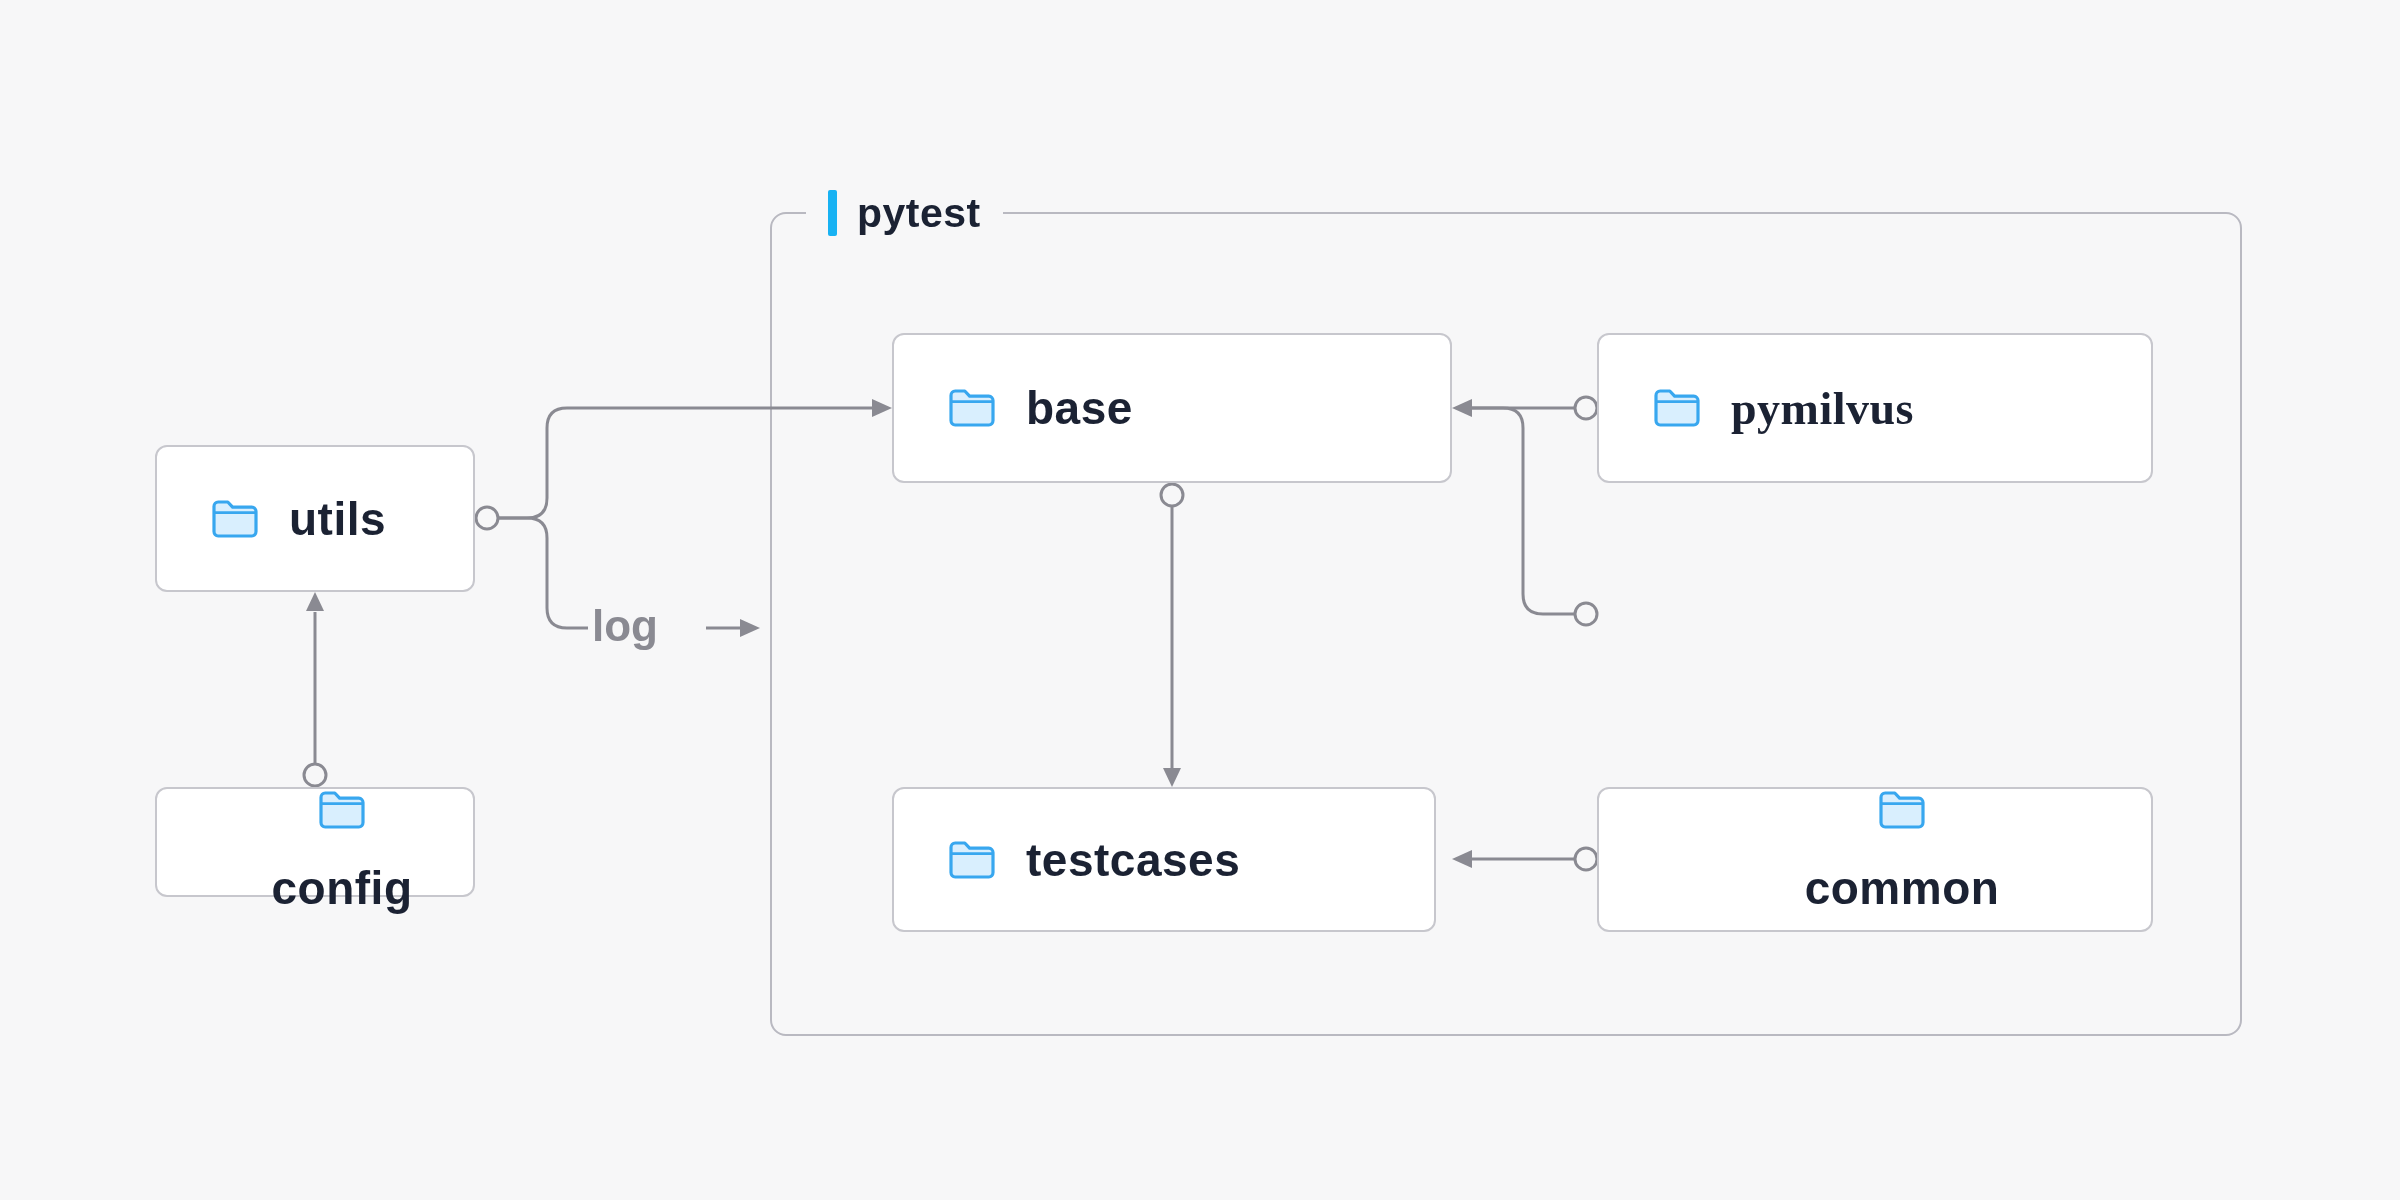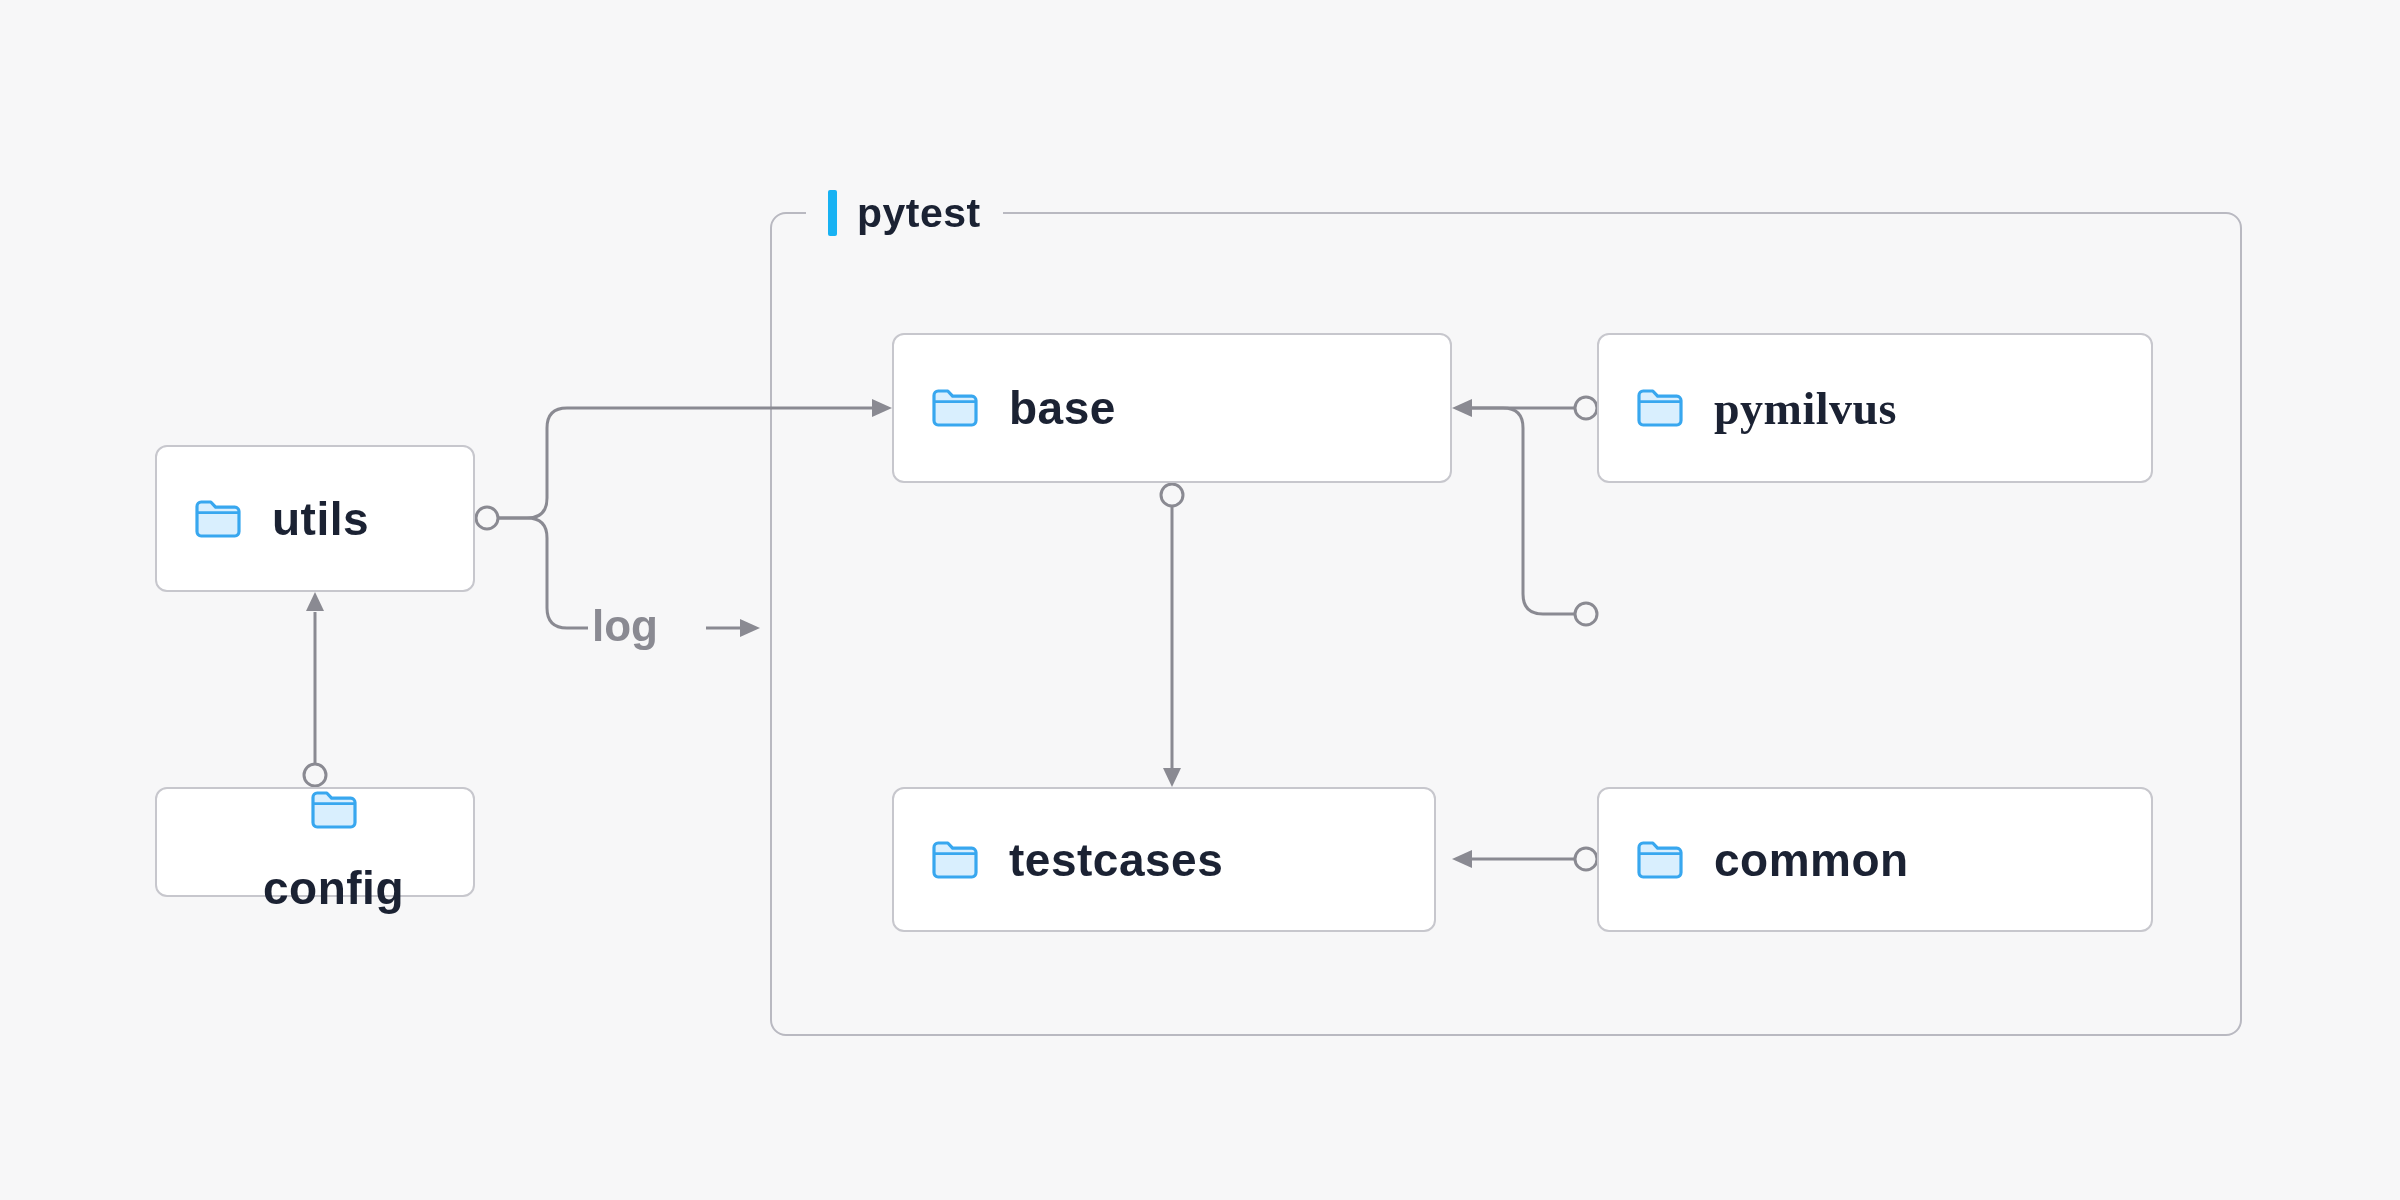--- a/index.html
+++ b/index.html
@@ -60,21 +60,21 @@
     letter-spacing: 0.5px;
   }
   .node {
     position: absolute;
     display: flex;
     align-items: center;
     gap: 30px;
     background: #ffffff;
     border: 2px solid #c7c7cd;
     border-radius: 12px;
-    padding-left: 37px;
+    padding-left: 54px;
     box-sizing: border-box;
     z-index: 2;
   }
   .node .label {
     font-size: 46px;
     font-weight: 600;
     color: #1b2233;
     letter-spacing: 0.5px;
   }
   .folder {
@@ -208,21 +208,21 @@
   <div class="node" style="left:892px; top:787px; width:544px; height:145px;">
     <span class="folder">
       <svg width="48" height="42" viewBox="0 0 24 21">
         <path d="M1.5 4.2 C1.5 3 2.4 2 3.6 2 H8.4 L10.8 4.6 H20.4 C21.6 4.6 22.5 5.6 22.5 6.8 V16.8 C22.5 18 21.6 19 20.4 19 H3.6 C2.4 19 1.5 18 1.5 16.8 Z" fill="#d9effe" stroke="#38a7ef" stroke-width="1.6" stroke-linejoin="round"></path>
         <path d="M1.5 7.3 H22.5" stroke="#38a7ef" stroke-width="1.4"></path>
       </svg>
     </span>
     <span class="label">testcases</span>
   </div>
 
-  <div class="node" style="left:1597px; top:787px; width:556px; height:145px;">
+  <div class="node" style="left:1597px; top:787px; width:556px; height:145px;flex-direction:column;">
     <span class="folder">
       <svg width="48" height="42" viewBox="0 0 24 21">
         <path d="M1.5 4.2 C1.5 3 2.4 2 3.6 2 H8.4 L10.8 4.6 H20.4 C21.6 4.6 22.5 5.6 22.5 6.8 V16.8 C22.5 18 21.6 19 20.4 19 H3.6 C2.4 19 1.5 18 1.5 16.8 Z" fill="#d9effe" stroke="#38a7ef" stroke-width="1.6" stroke-linejoin="round"></path>
         <path d="M1.5 7.3 H22.5" stroke="#38a7ef" stroke-width="1.4"></path>
       </svg>
     </span>
     <span class="label">common</span>
   </div>
 
 </div>

